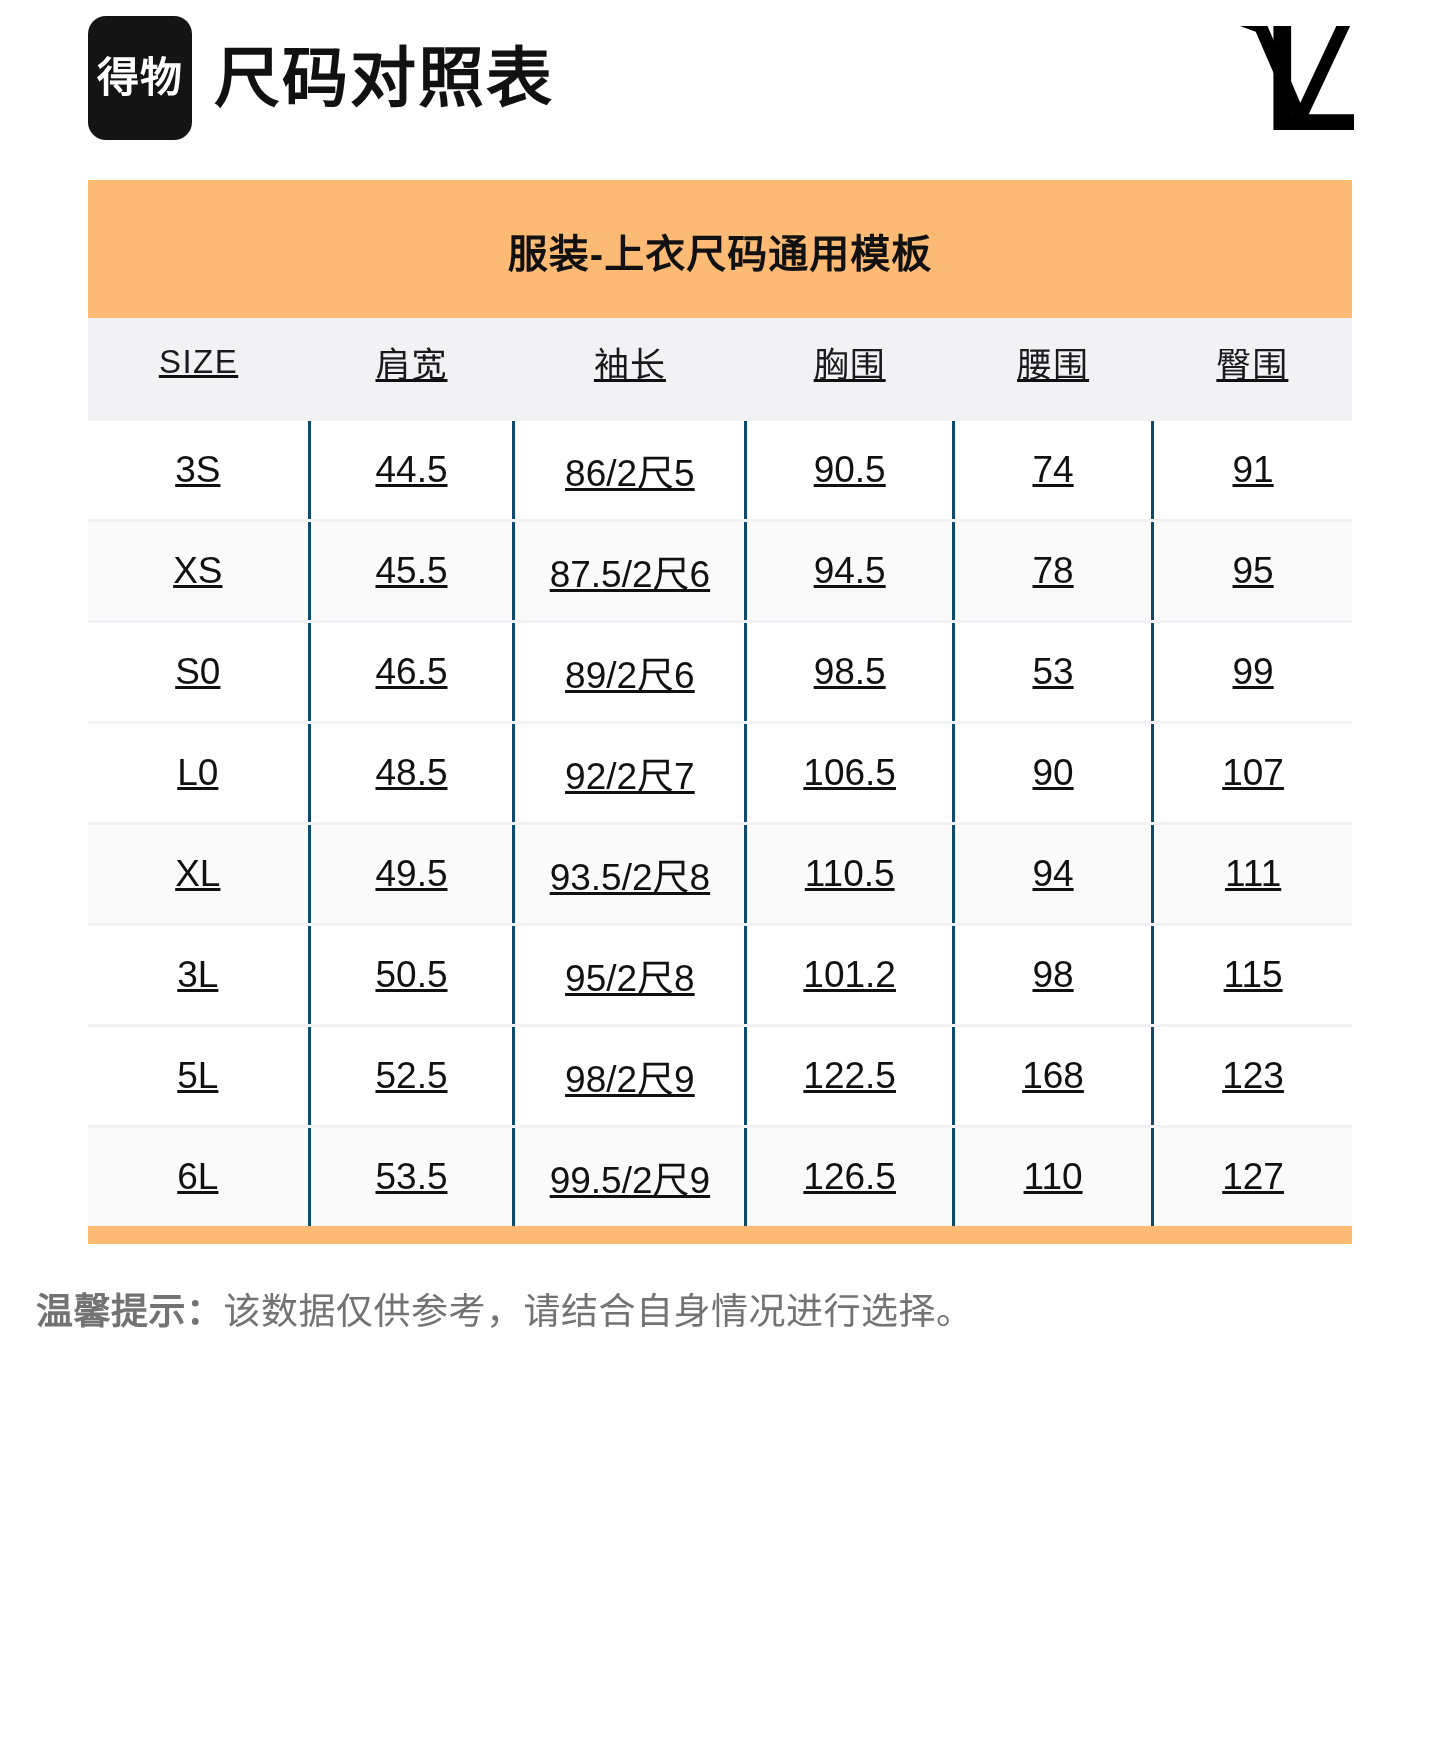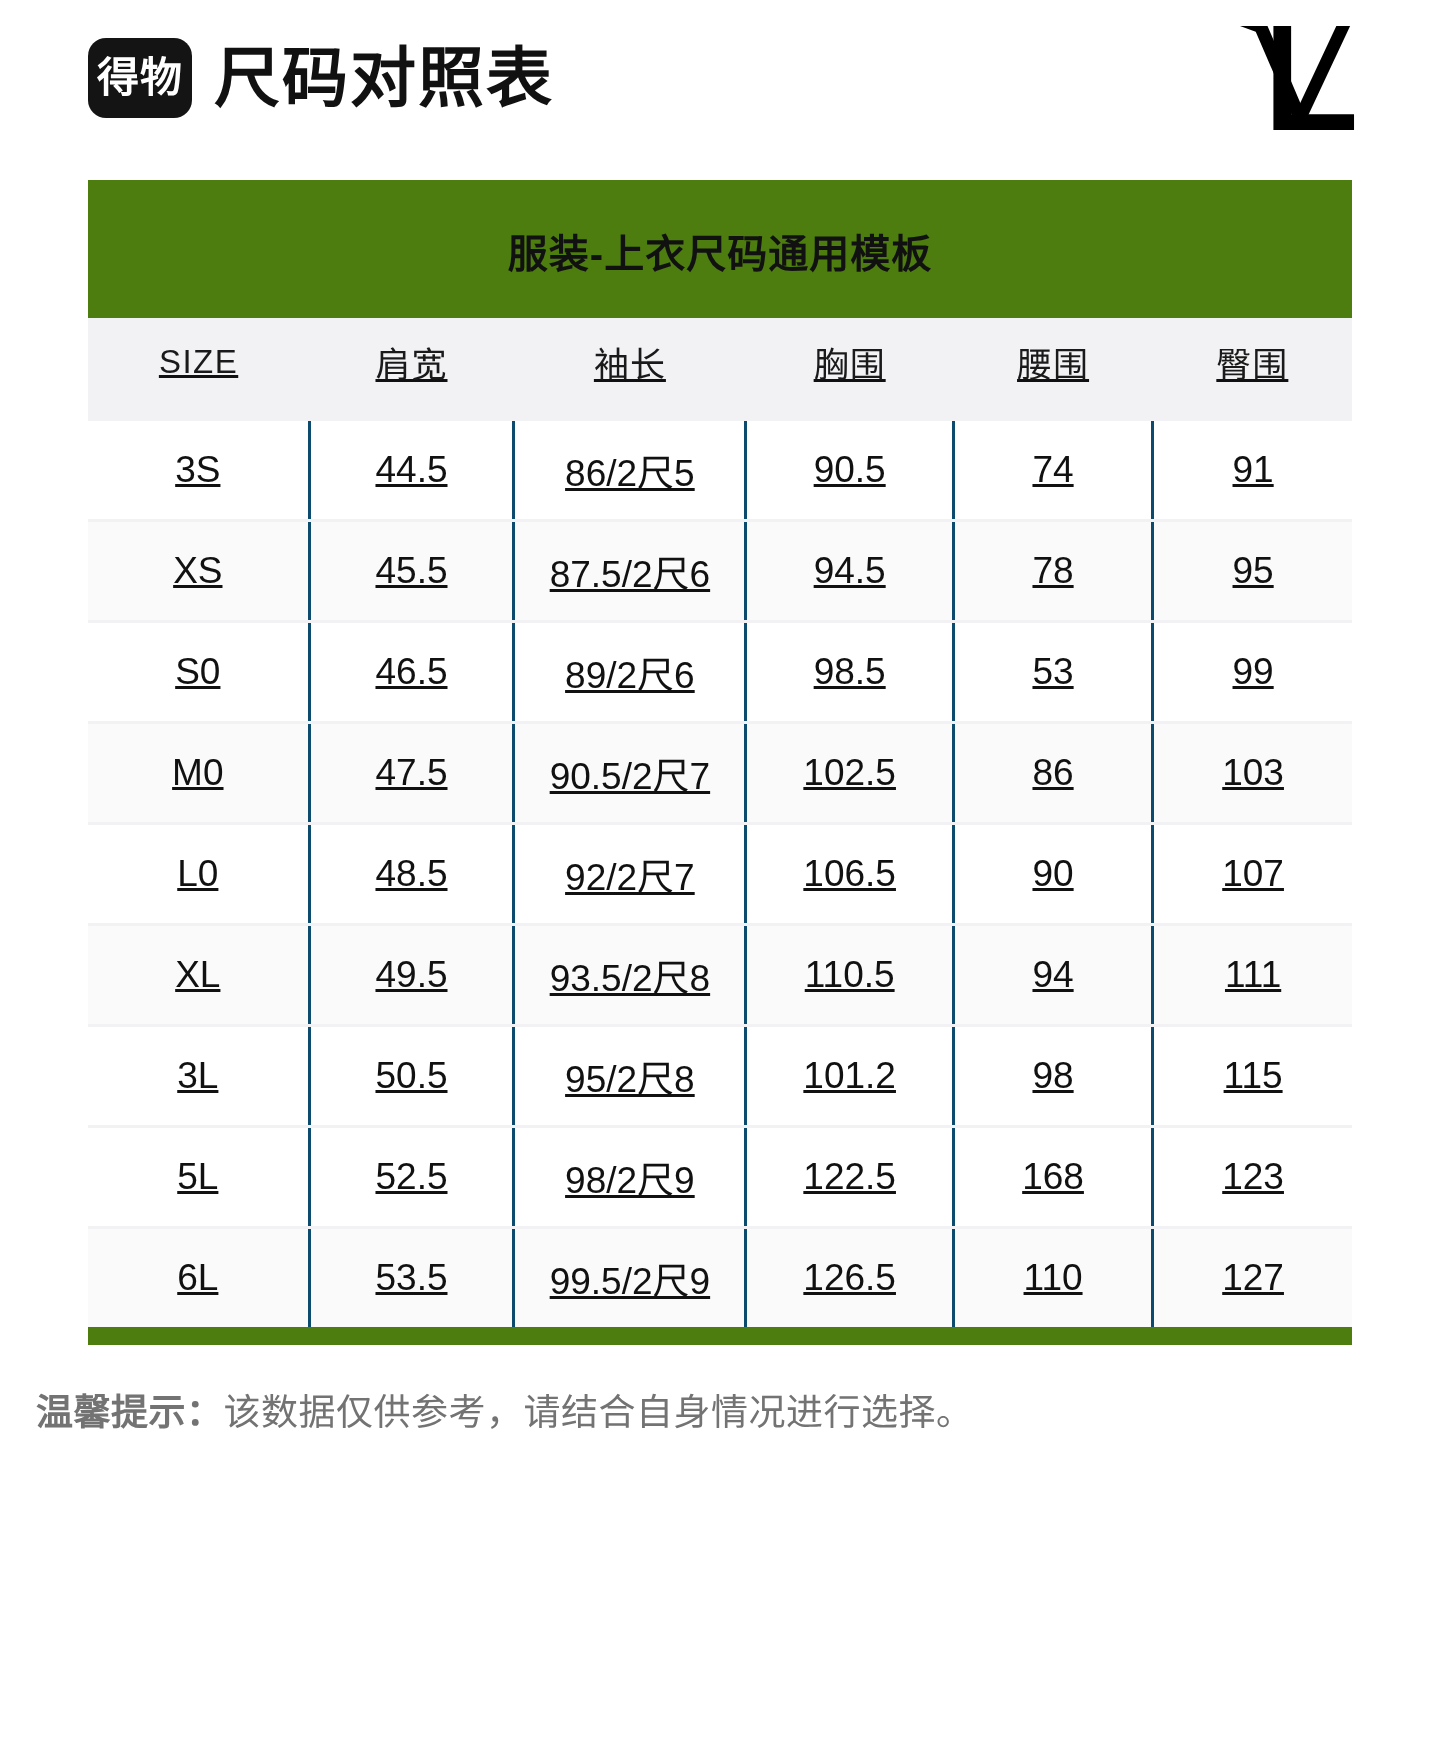--- a/index.html
+++ b/index.html
@@ -31,21 +31,21 @@
     height: 128px;
     box-sizing: border-box;
   }
   .header-left {
     display: flex;
     align-items: center;
     gap: 22px;
   }
   .brand-badge {
     width: 104px;
-    height: 80px;
+    height: 124px;
     background: #141414;
     border-radius: 18px;
     display: flex;
     align-items: center;
     justify-content: center;
     flex: 0 0 auto;
   }
   .brand-badge-text {
     color: #ffffff;
     font-size: 42px;
@@ -68,21 +68,21 @@
     display: flex;
     align-items: center;
     justify-content: center;
   }
 
   
   .card {
     margin: 52px 88px 0 88px;
     width: 1264px;
     box-sizing: border-box;
-    background: #4d7c0f;
+    background: #fdba74;
   }
 
   .card-title {
     text-align: center;
     font-size: 40px;
     font-weight: 700;
     color: #111111;
     padding: 42px 0 38px 0;
     letter-spacing: 1px;
   }
@@ -215,28 +215,20 @@
           <td>95</td>
         </tr>
         <tr>
           <td>S0</td>
           <td>46.5</td>
           <td>89/2尺6</td>
           <td>98.5</td>
           <td>53</td>
           <td>99</td>
         </tr>
-        <tr class="alt">
-          <td>M0</td>
-          <td>47.5</td>
-          <td>90.5/2尺7</td>
-          <td>102.5</td>
-          <td>86</td>
-          <td>103</td>
-        </tr>
         <tr>
           <td>L0</td>
           <td>48.5</td>
           <td>92/2尺7</td>
           <td>106.5</td>
           <td>90</td>
           <td>107</td>
         </tr>
         <tr class="alt">
           <td>XL</td>

